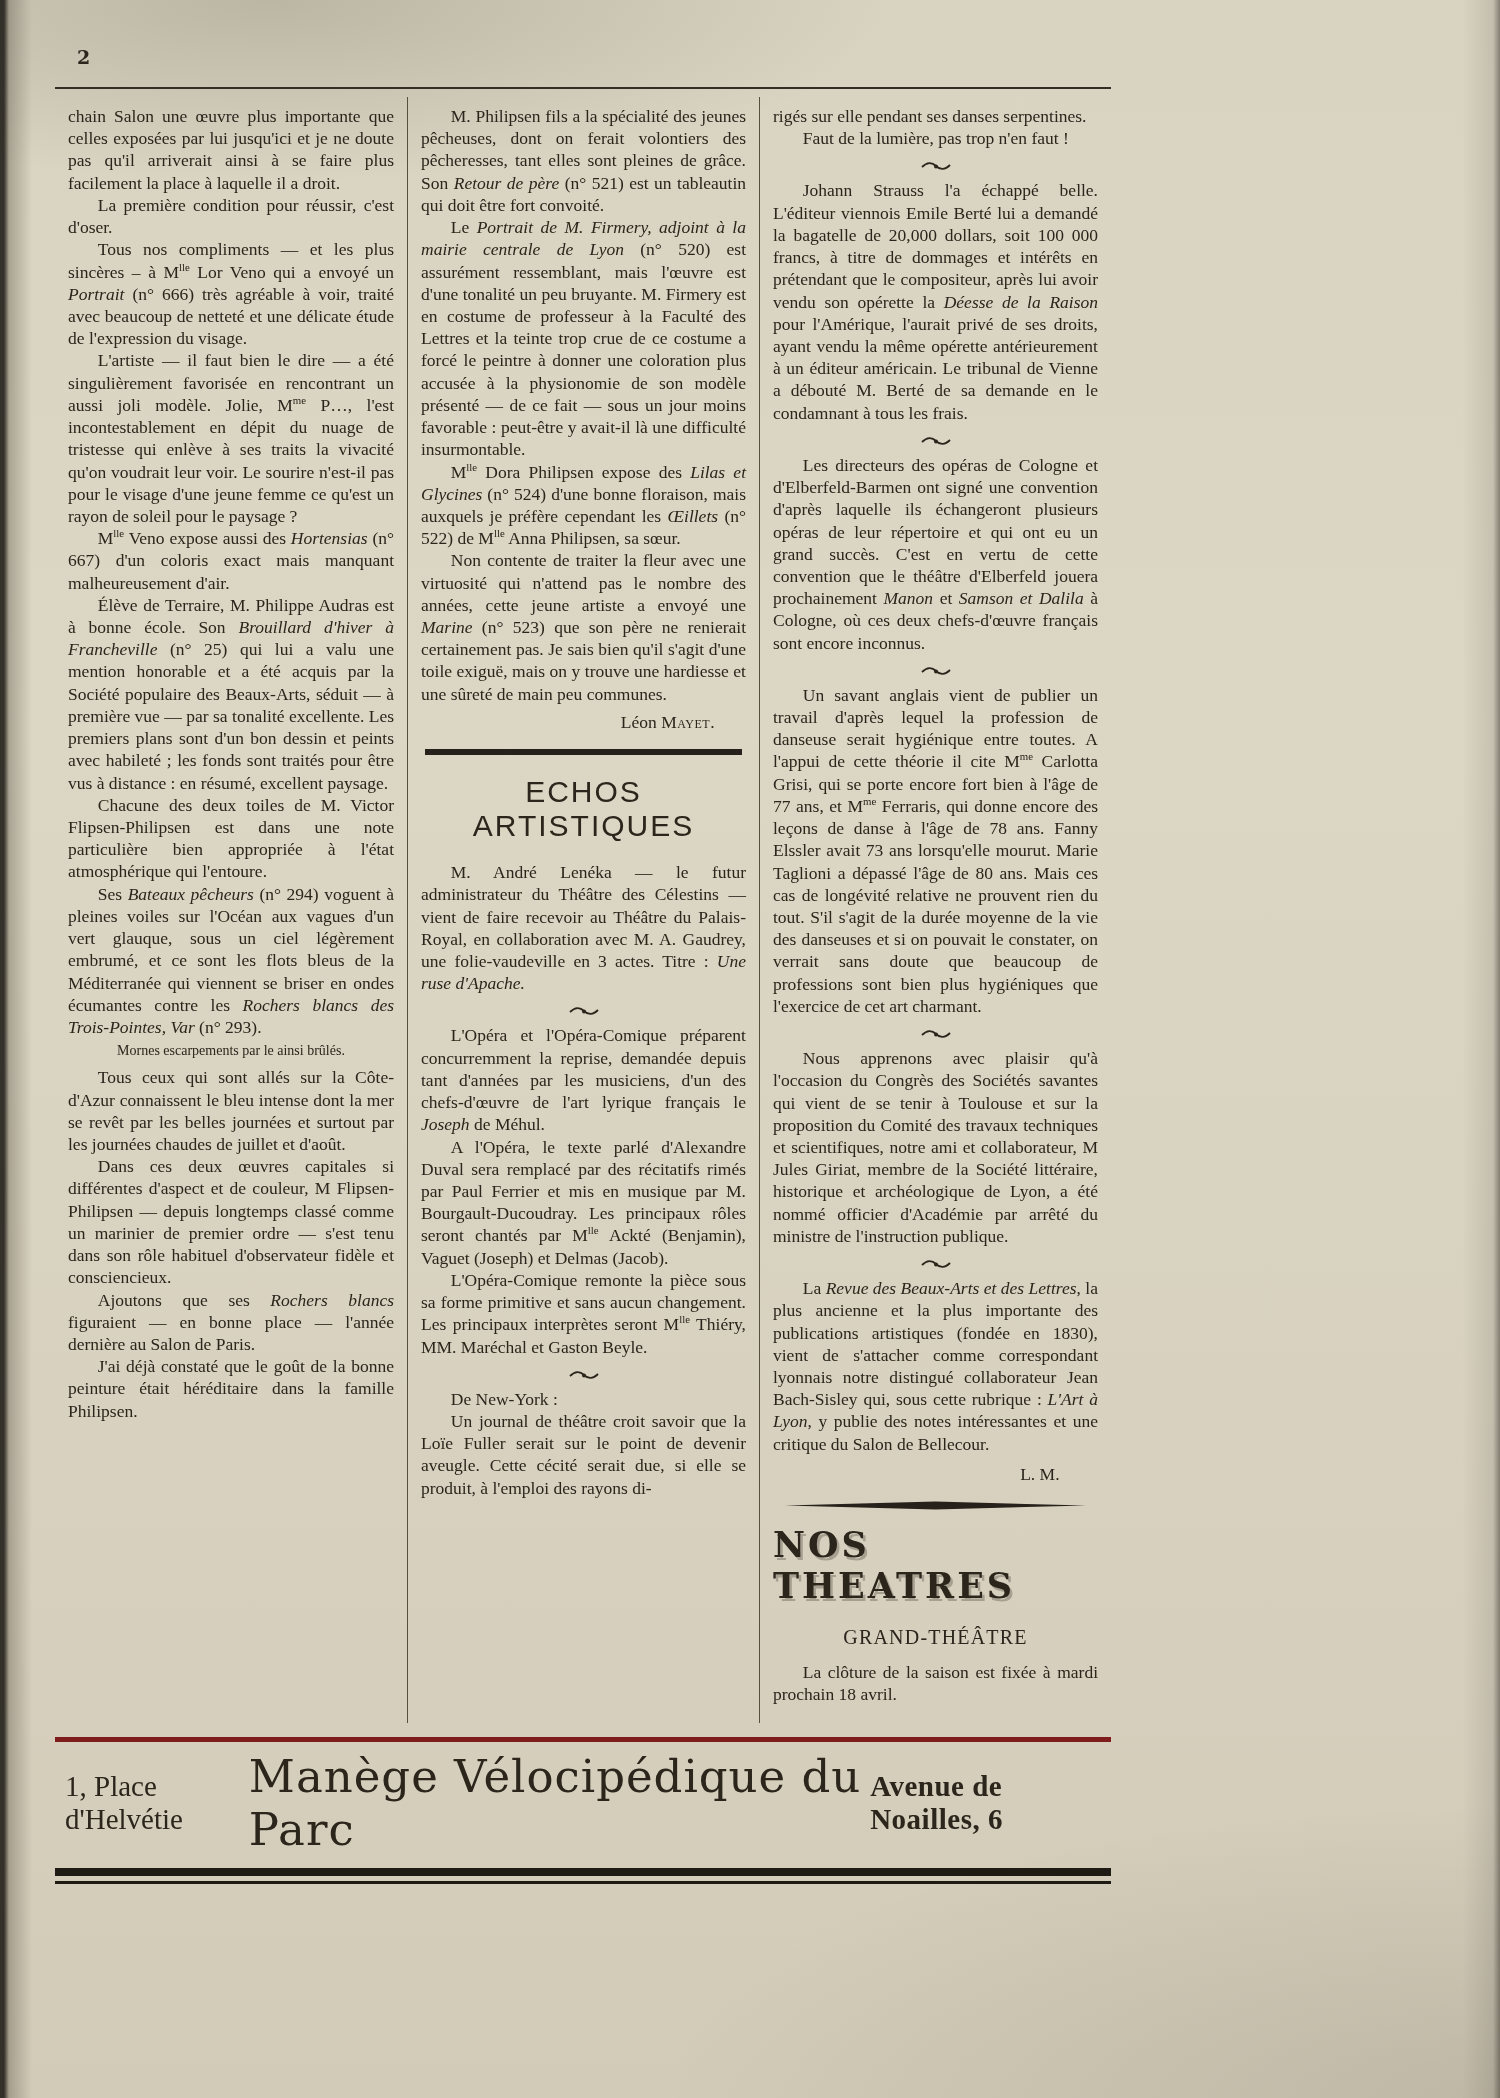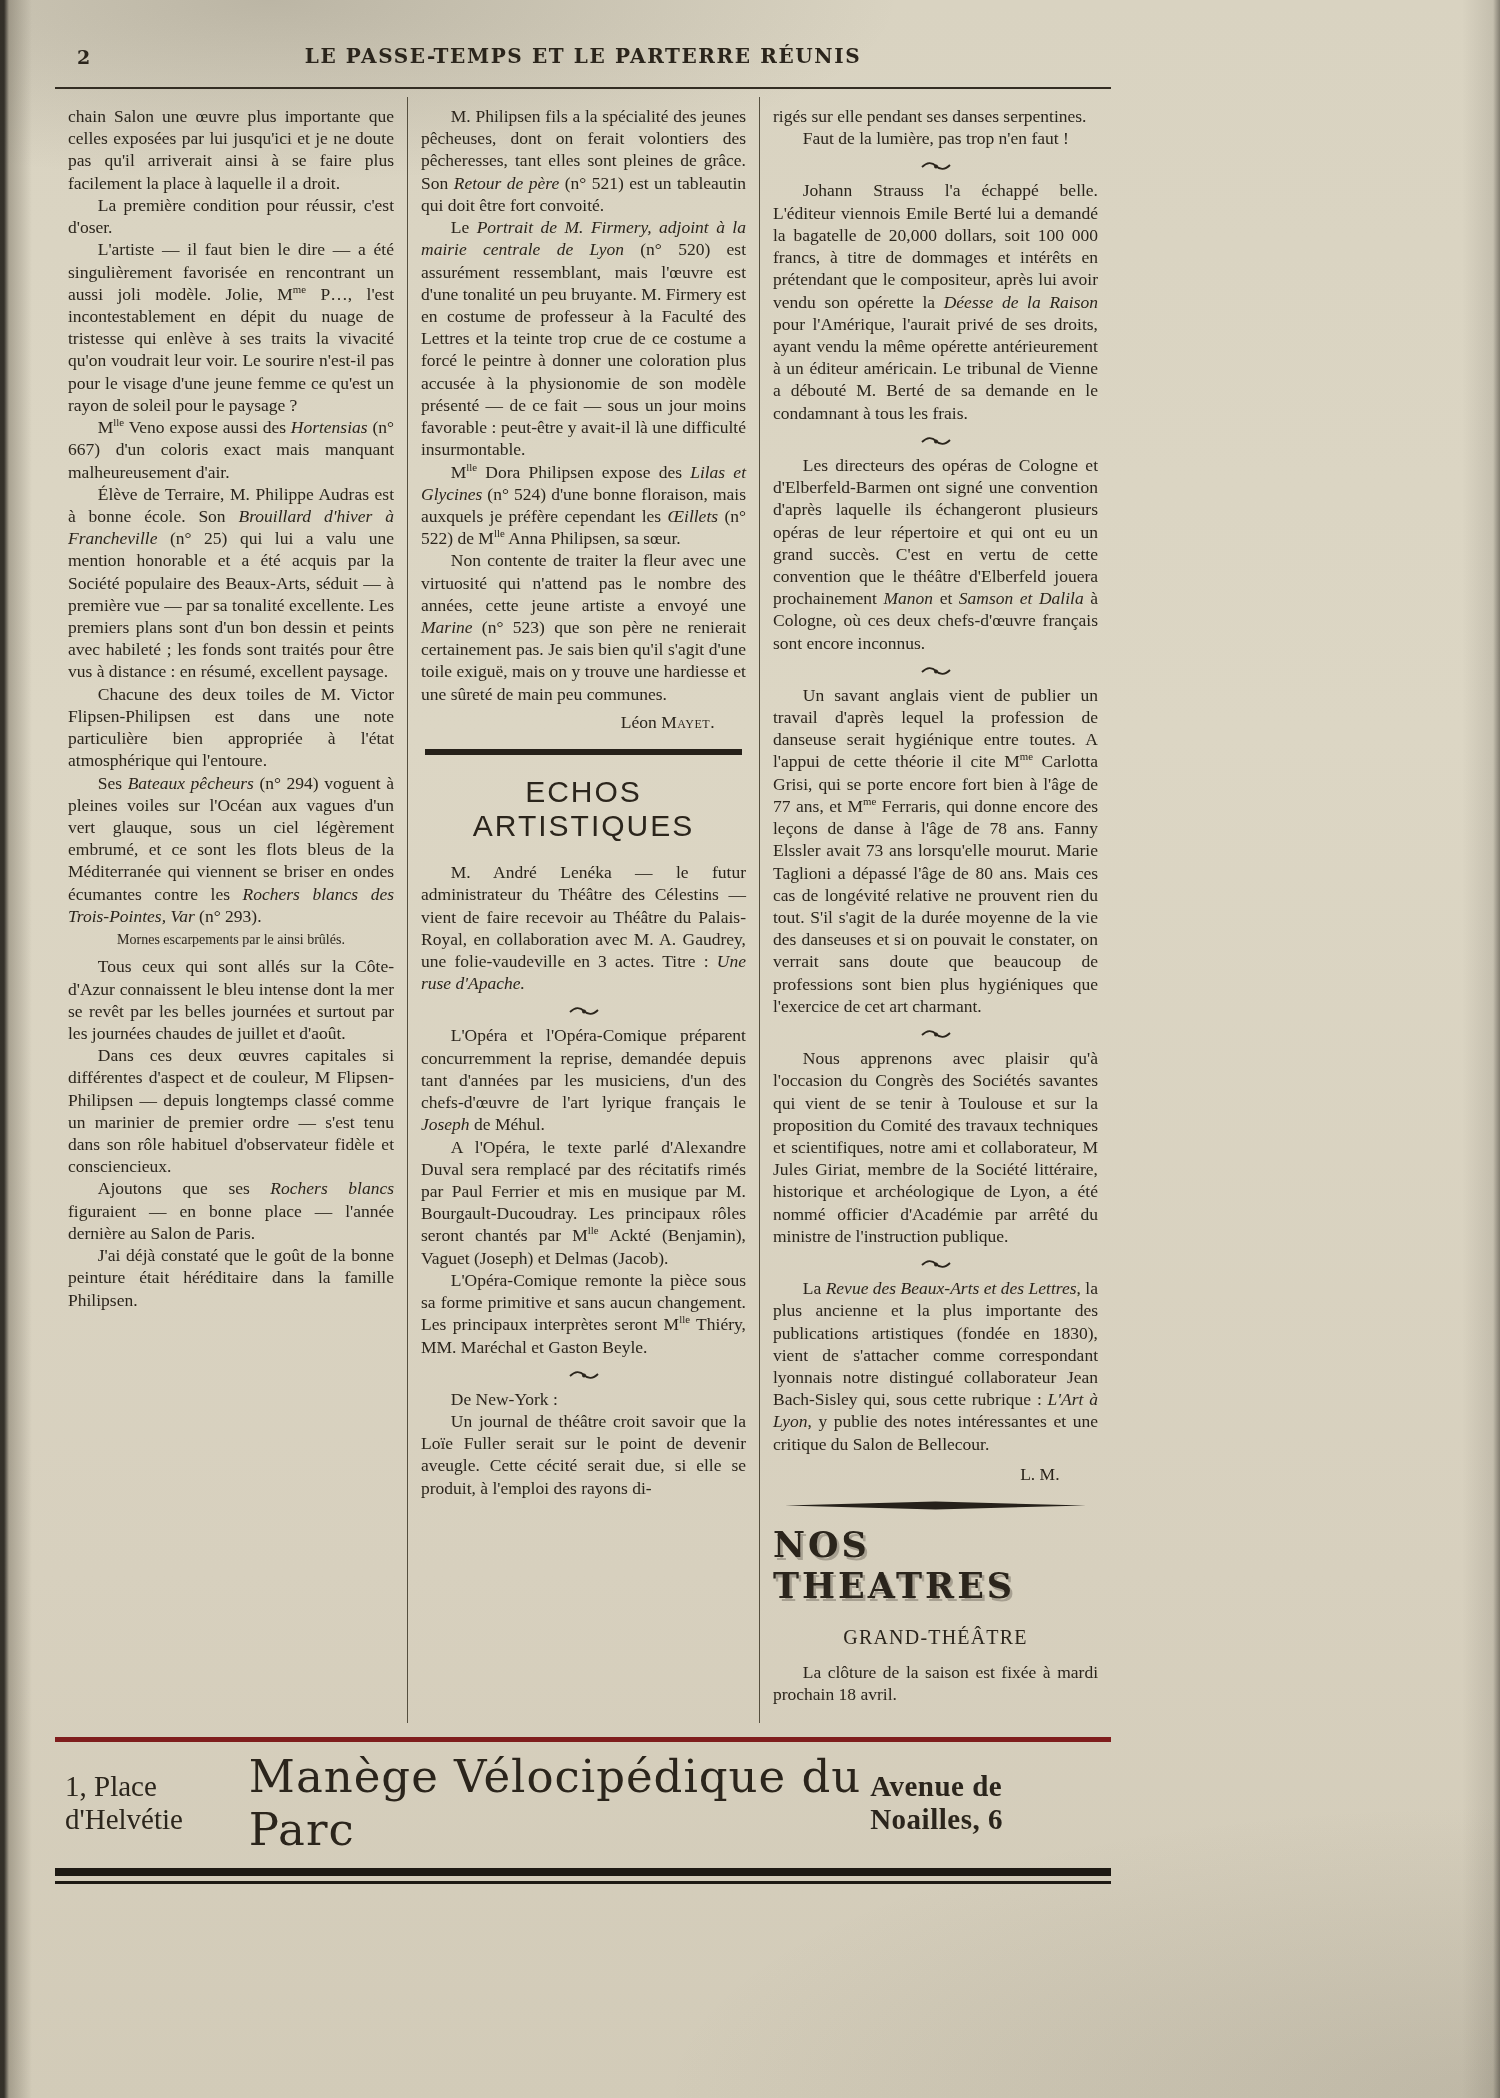--- a/index.html
+++ b/index.html
@@ -55,29 +55,29 @@
   .ad-right{font-family:"Liberation Serif",serif;font-weight:700;font-size:29px;letter-spacing:.5px;}
   .bottom-rule2{height:3px;background:#1e1a14;margin-top:5px;}
 </style>
 </head>
 <body>
 
 <div class="sheet">
 
   <div class="header">
     <div class="page-number">2</div>
-    <div class="masthead">LE PASSE-TEMPS ET LE PARTERRE RÉUNIS</div>
   </div>
   <div class="header-rule"></div>
 
   <div class="cols">
 
     <div class="col">
       <p class="noindent">chain Salon une œuvre plus importante que celles exposées par lui jusqu'ici et je ne doute pas qu'il arriverait ainsi à se faire plus facilement la place à laquelle il a droit.</p>
       <p>La première condition pour réussir, c'est d'oser.</p>
+      <p>Tous nos compliments — et les plus sincères – à M<sup>lle</sup> Lor Veno qui a envoyé un <i>Portrait</i> (n° 666) très agréable à voir, traité avec beaucoup de netteté et une délicate étude de l'expression du visage.</p>
       <p>L'artiste — il faut bien le dire — a été singulièrement favorisée en rencontrant un aussi joli modèle. Jolie, M<sup>me</sup> P…, l'est incontestablement en dépit du nuage de tristesse qui enlève à ses traits la vivacité qu'on voudrait leur voir. Le sourire n'est-il pas pour le visage d'une jeune femme ce qu'est un rayon de soleil pour le paysage ?</p>
       <p>M<sup>lle</sup> Veno expose aussi des <i>Hortensias</i> (n° 667) d'un coloris exact mais manquant malheureusement d'air.</p>
       <p>Élève de Terraire, M. Philippe Audras est à bonne école. Son <i>Brouillard d'hiver à Francheville</i> (n° 25) qui lui a valu une mention honorable et a été acquis par la Société populaire des Beaux-Arts, séduit — à première vue — par sa tonalité excellente. Les premiers plans sont d'un bon dessin et peints avec habileté ; les fonds sont traités pour être vus à distance : en résumé, excellent paysage.</p>
       <p>Chacune des deux toiles de M. Victor Flipsen-Philipsen est dans une note particulière bien appropriée à l'état atmosphérique qui l'entoure.</p>
       <p>Ses <i>Bateaux pêcheurs</i> (n° 294) voguent à pleines voiles sur l'Océan aux vagues d'un vert glauque, sous un ciel légèrement embrumé, et ce sont les flots bleus de la Méditerranée qui viennent se briser en ondes écumantes contre les <i>Rochers blancs des Trois-Pointes, Var</i> (n° 293).</p>
       <p class="caption">Mornes escarpements par le ainsi brûlés.</p>
       <p>Tous ceux qui sont allés sur la Côte-d'Azur connaissent le bleu intense dont la mer se revêt par les belles journées et surtout par les journées chaudes de juillet et d'août.</p>
       <p>Dans ces deux œuvres capitales si différentes d'aspect et de couleur, M Flipsen-Philipsen — depuis longtemps classé comme un marinier de premier ordre — s'est tenu dans son rôle habituel d'observateur fidèle et consciencieux.</p>
       <p>Ajoutons que ses <i>Rochers blancs</i> figuraient — en bonne place — l'année dernière au Salon de Paris.</p>
       <p>J'ai déjà constaté que le goût de la bonne peinture était héréditaire dans la famille Philipsen.</p>

